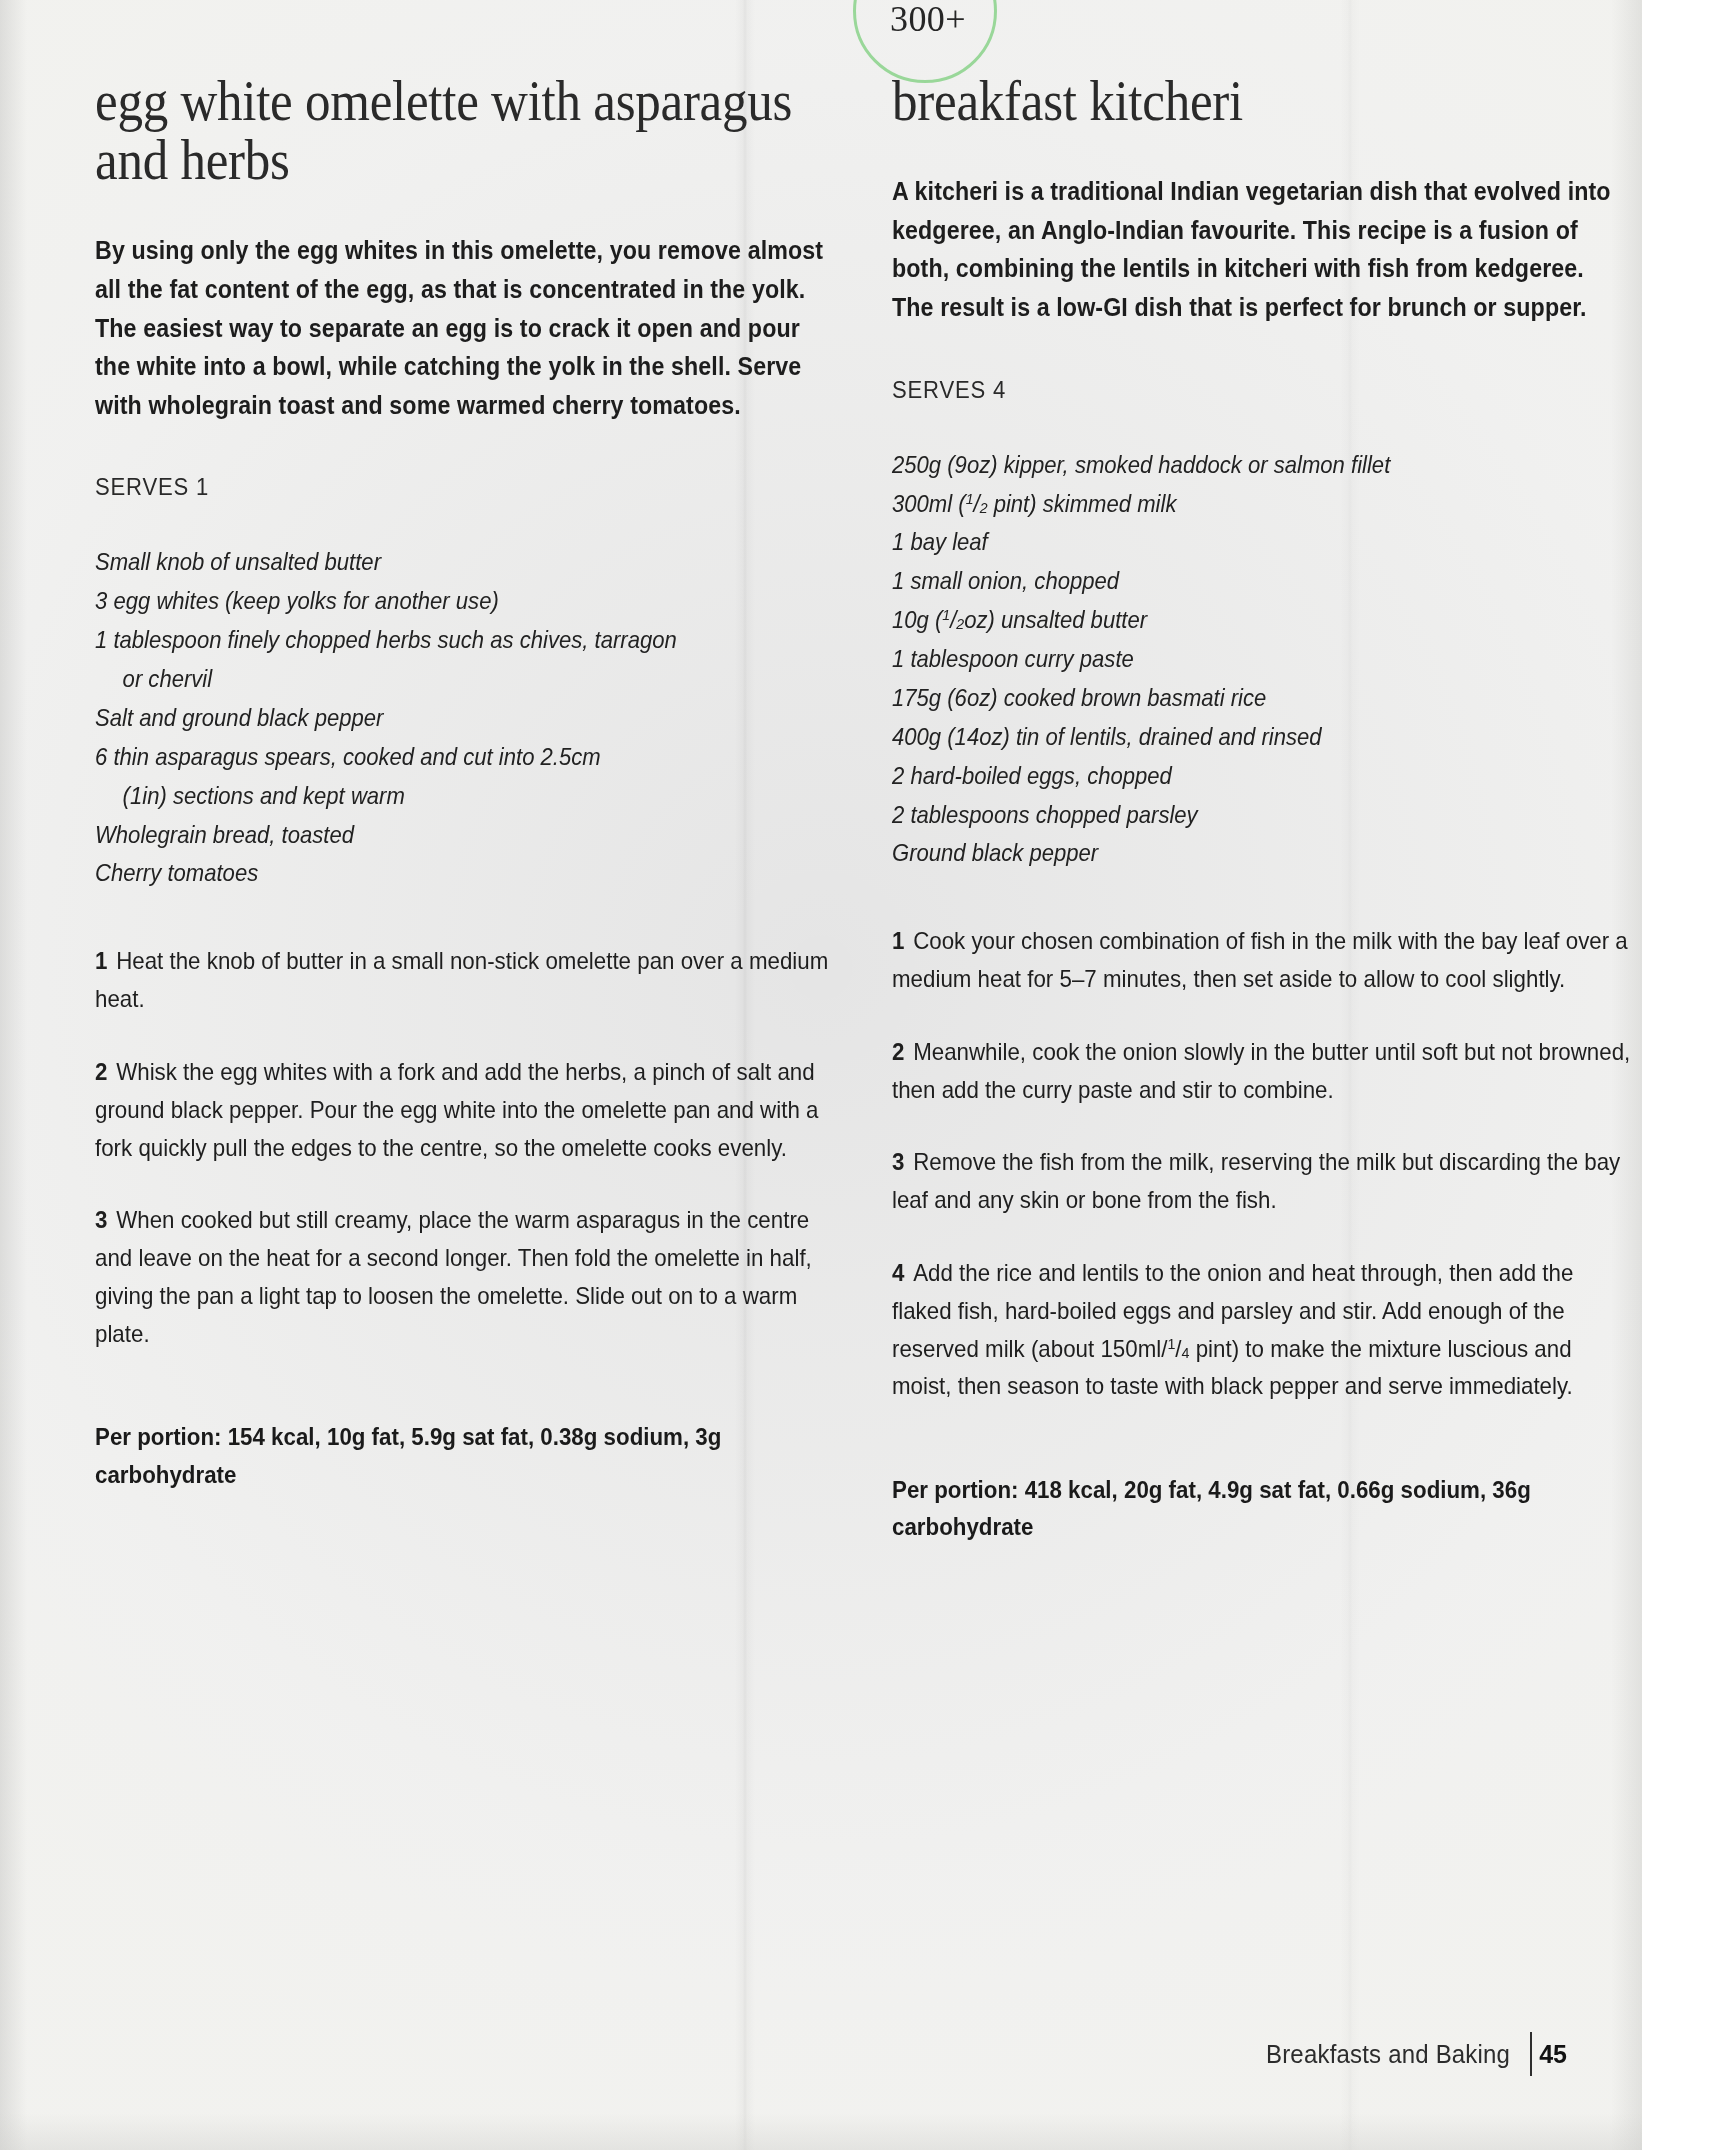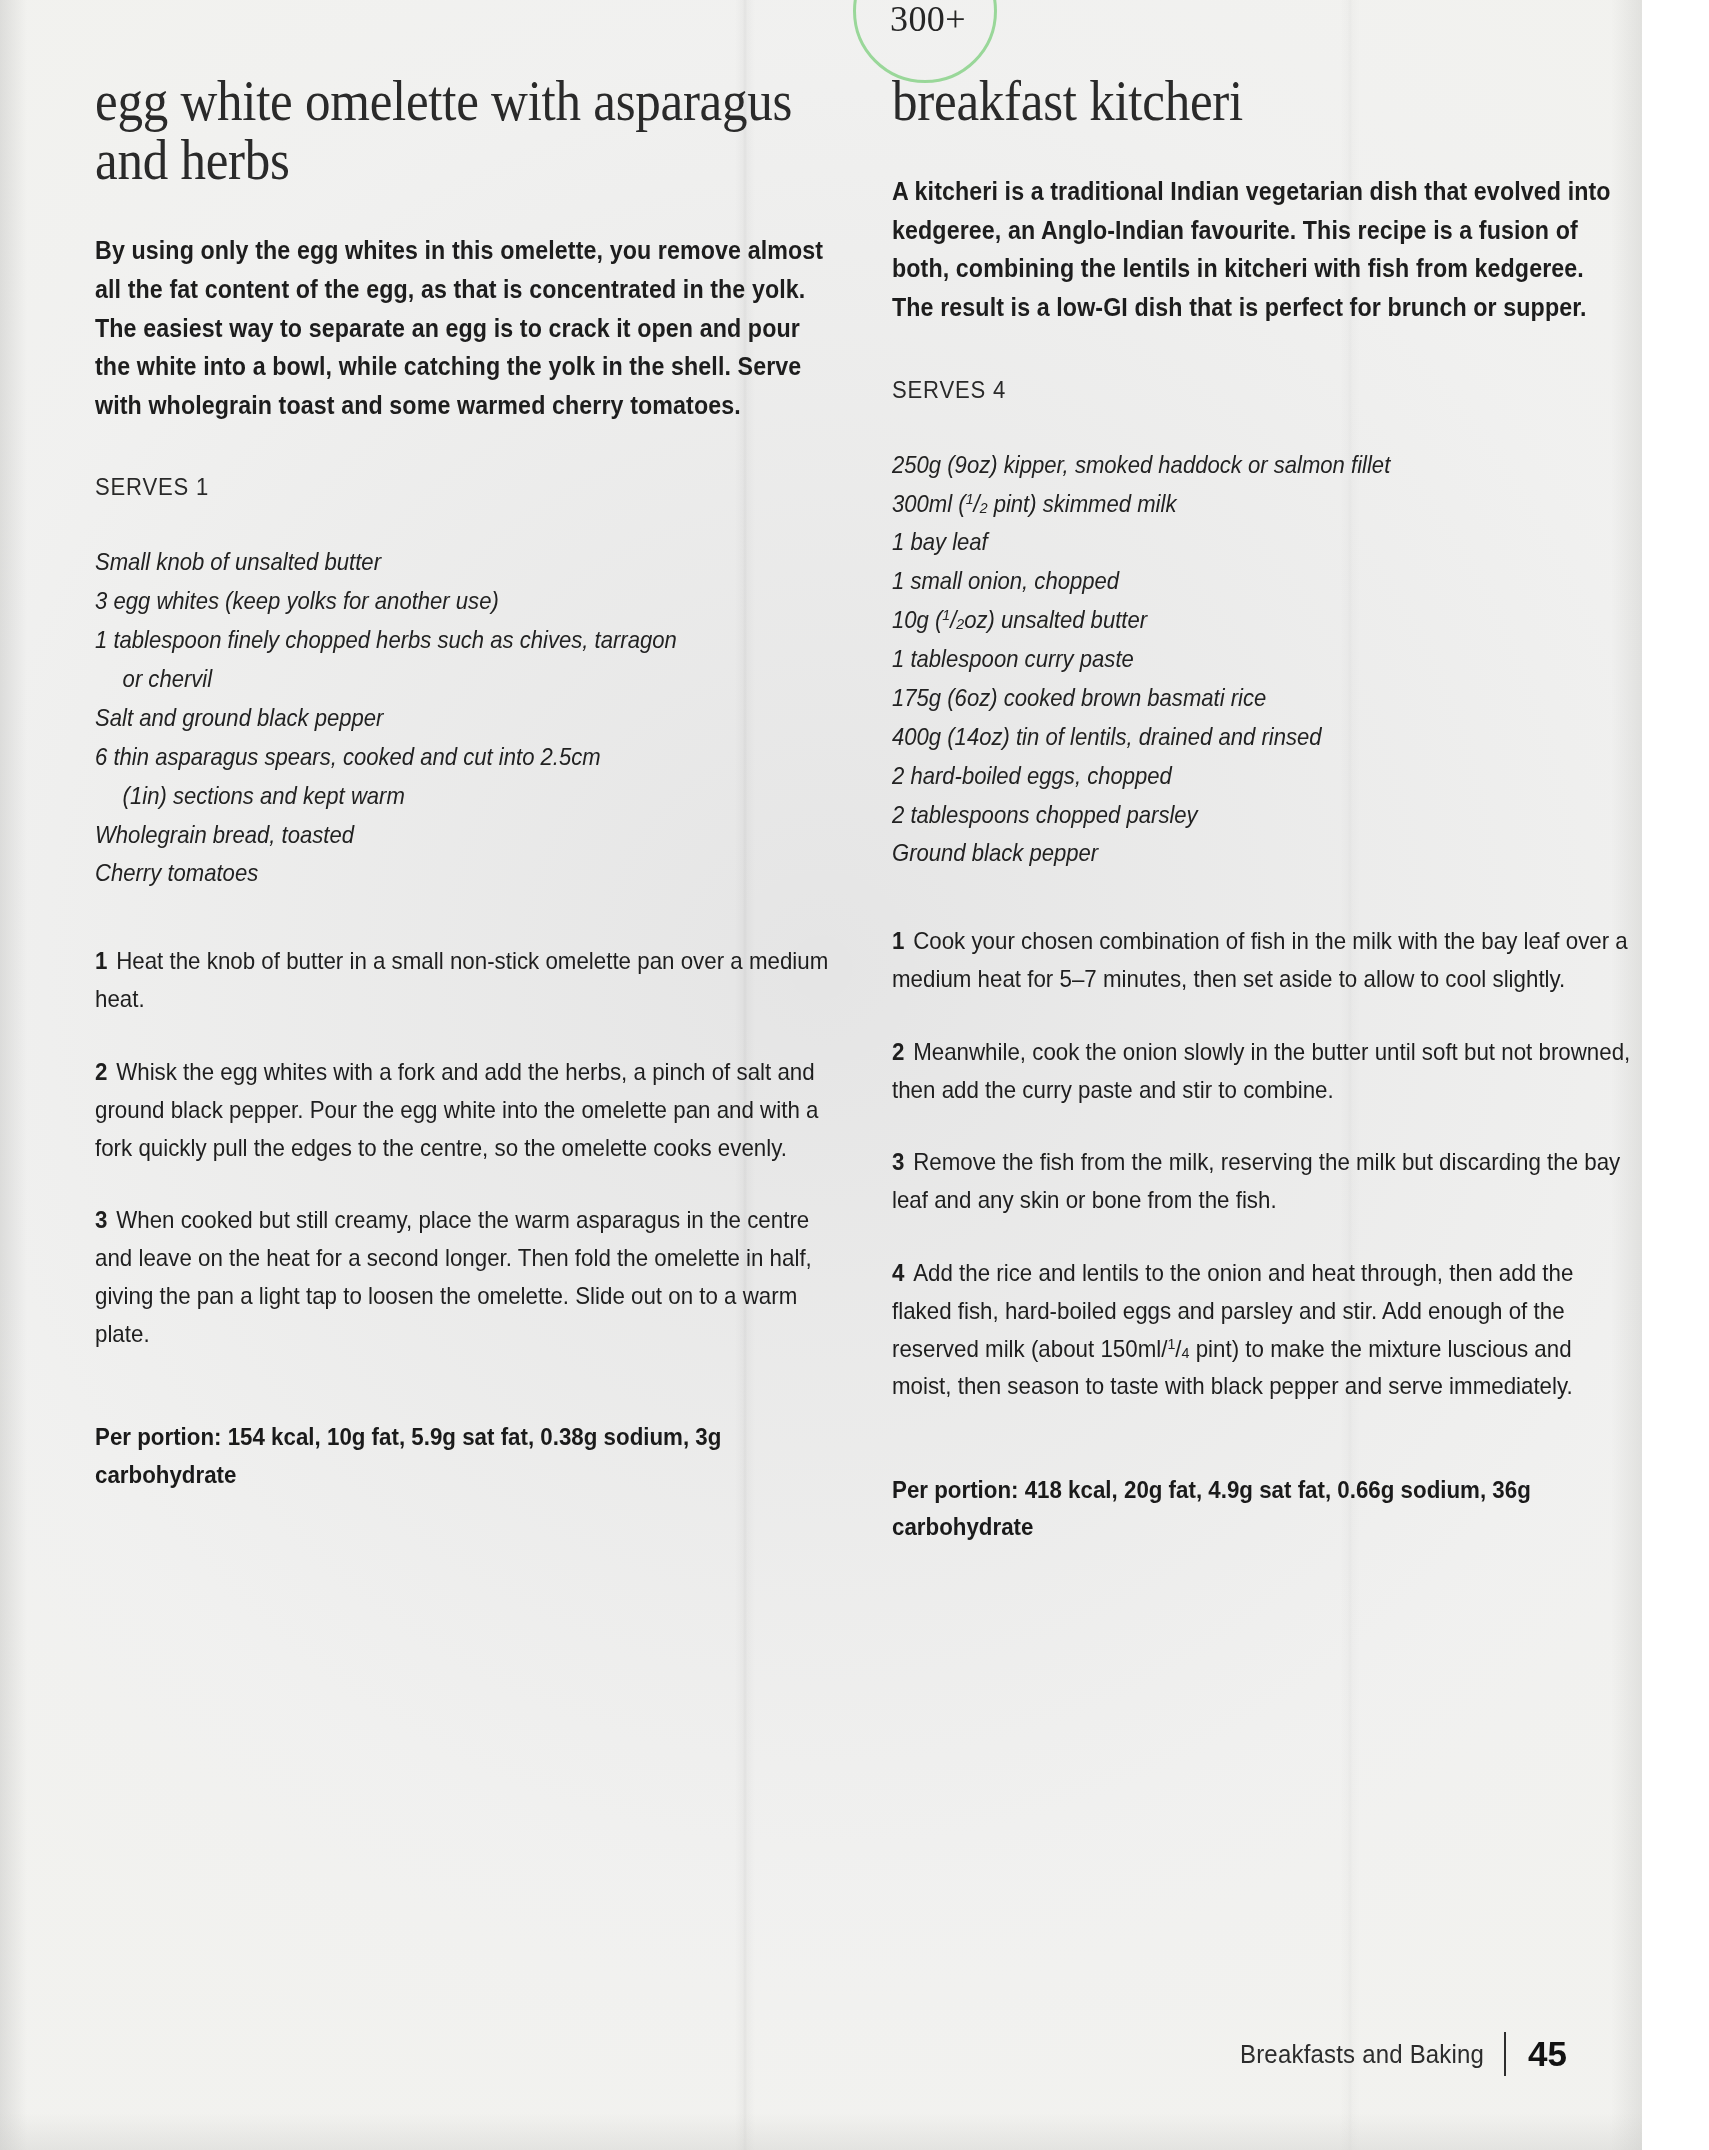--- a/index.html
+++ b/index.html
@@ -196,24 +196,24 @@
     padding-right: 20.4px;
     transform: scaleX(.96);
     transform-origin: right center;
   }
   #footer-rule {
     width: 2.4px;
     height: 44px;
     background: #2e2e2e;
   }
   #footer-page {
-    font-size: 35px;
+    font-size: 25px;
     font-weight: bold;
     color: #121212;
-    padding-left: 22px;
+    padding-left: 7px;
   }
 
   .spacer-sm { height: 31px; }
   .spacer-md { height: 42px; }
   .spacer-lg { height: 49px; }
 </style>
 </head>
 <body>
 
 <div id="page">

